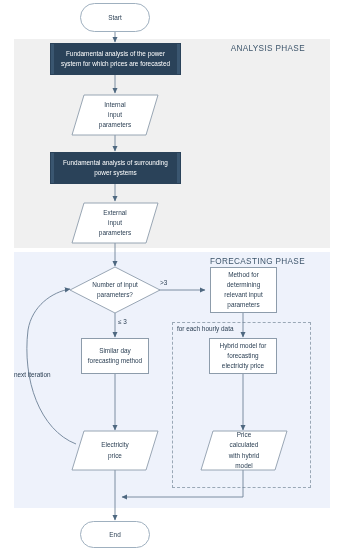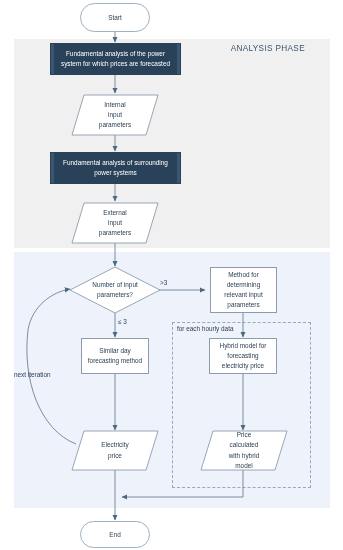--- a/index.html
+++ b/index.html
@@ -167,20 +167,21 @@
 </style>
 </head>
 <body>
 
 <div id="canvas">
 
   <div class="band" id="analysis-band"></div>
   <div class="band" id="forecasting-band"></div>
 
   <div class="band-label" id="analysis-label">ANALYSIS PHASE</div>
+  <div class="band-label" id="forecasting-label">FORECASTING PHASE</div>
 
   <div id="loop-group"></div>
   <div id="loop-group-label">for each hourly data</div>
 
   <svg id="wires" viewBox="0 0 343 550" xmlns="http://www.w3.org/2000/svg">
     <defs>
       <marker id="arrow" markerWidth="7" markerHeight="7" refX="5.2" refY="2.6" orient="auto" markerUnits="userSpaceOnUse">
         <path d="M0,0 L5.6,2.6 L0,5.2 z" fill="#4e6880"></path>
       </marker>
     </defs>

